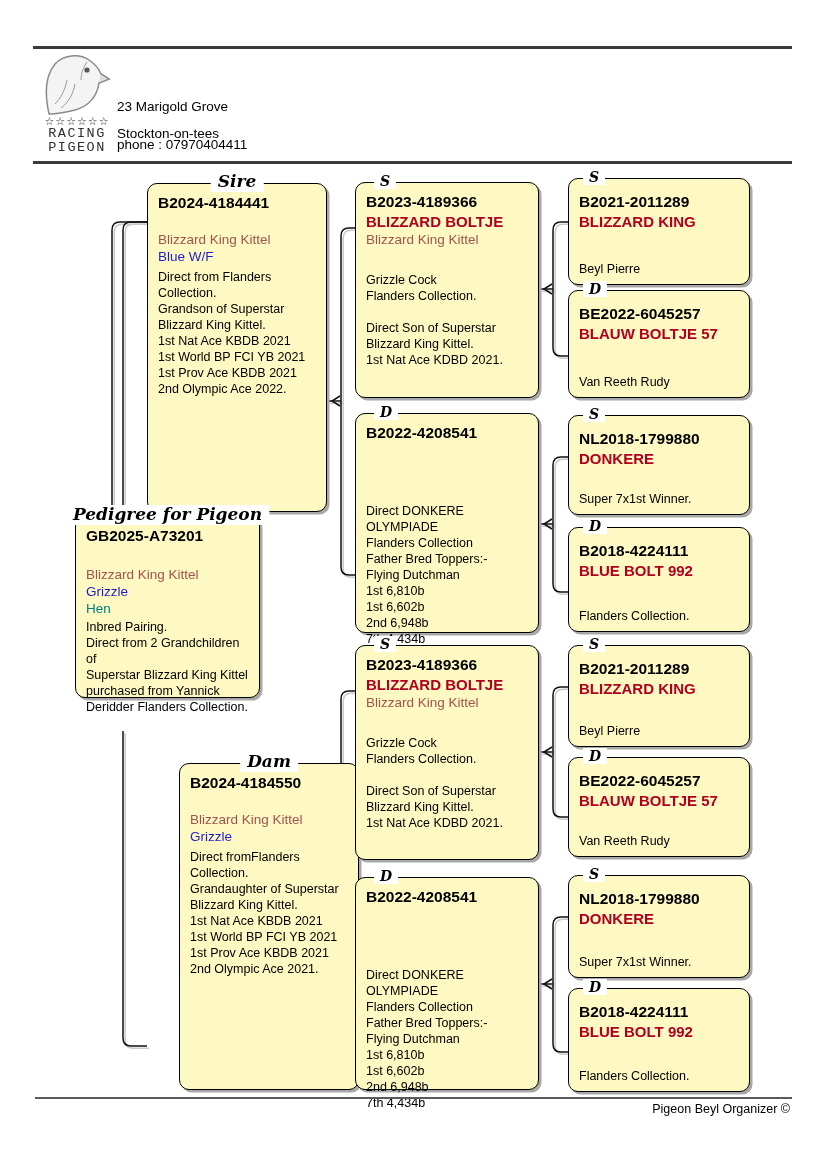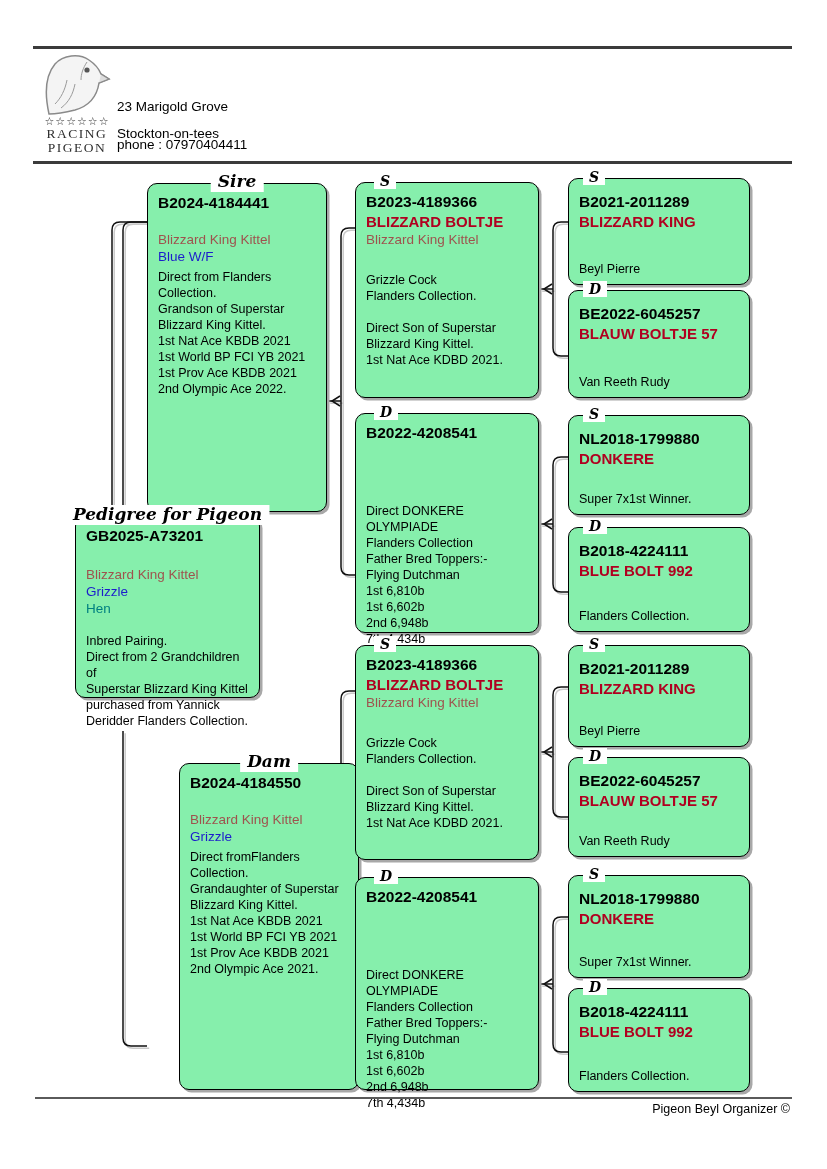--- a/index.html
+++ b/index.html
@@ -2,41 +2,41 @@
 <html style="--name-red: #b00020; --strain-maroon: #9e534e; --detail-blue: #1c1ccc; --sex-teal: #008080;"><head>
 <meta charset="utf-8">
 <style>
   html,body{margin:0;padding:0;background:#fff;}
   #page{position:relative;width:827px;height:1169px;background:#fff;overflow:hidden;
         font-family:"Liberation Sans",sans-serif;color:#000;}
   .rule{position:absolute;background:#3b3b3b;}
   
   #logo{position:absolute;left:40px;top:52px;width:74px;display:flex;flex-direction:column;align-items:center;}
   #logo .stars{font-size:11px;letter-spacing:1px;color:#333;line-height:11px;white-space:nowrap;}
-  #logo .logoword{font-family:Liberation Serif, serif;font-size:13.5px;letter-spacing:1.5px;color:#2f2f2f;line-height:13.5px;}
+  #logo .logoword{font-family:Liberation Mono, monospace;font-size:13.5px;letter-spacing:1.5px;color:#2f2f2f;line-height:13.5px;}
   #kennel-title{position:absolute;left:116px;top:56px;font-size:27px;font-weight:bold;
         border-bottom:2.5px solid #000;padding-bottom:2px;letter-spacing:.5px;}
   .addr{position:absolute;left:117px;font-size:13.5px;line-height:19px;}
   
   #footer-credit{position:absolute;right:37px;top:1102px;font-size:12.5px;}
   
-  .pbox{position:absolute;background:#86efac;border:1.5px solid #000;border-radius:10px;
+  .pbox{position:absolute;background:#fef9c3;border:1.5px solid #000;border-radius:10px;
         box-shadow:2.5px 2.5px 0 #a8a8a8;box-sizing:border-box;padding:9px 9px 6px 10px;}
   .plabel{position:absolute;top:-12px;background:#fff;padding:0 7px;white-space:nowrap;
         font-family:"DejaVu Serif",serif;font-style:italic;font-weight:bold;font-size:17px;line-height:1.15;}
   .plabel.small{font-size:14px;top:-10px;padding:0 6px;}
   .plabel.center{left:50%;transform:translateX(-50%);}
   .ring{font-size:15.5px;font-weight:bold;line-height:20px;}
   .bigname{font-size:15px;font-weight:bold;line-height:19px;color:var(--name-red);min-height:19px;}
   .strain{font-size:13.5px;line-height:17px;color:var(--strain-maroon);min-height:17px;}
   .colorline{font-size:13.5px;line-height:17px;color:var(--detail-blue);}
   .sexline{font-size:13.5px;line-height:17px;color:var(--sex-teal);}
   .notes{font-size:12.5px;line-height:16px;white-space:pre-line;}
   .gap18{margin-top:18px;} .gap20{margin-top:20px;}
-  .mt4{margin-top:4px;} .mt2{margin-top:16px;} .mt24{margin-top:24px;}
+  .mt4{margin-top:4px;} .mt2{margin-top:2px;} .mt24{margin-top:24px;}
   .bottomline{position:absolute;left:10px;bottom:7px;font-size:12.5px;line-height:15px;}
   #connectors{position:absolute;left:0;top:0;}
 </style>
 </head>
 <body>
 
 <div id="page">
 
   <div class="rule" style="left:33px;top:46px;width:759px;height:2.5px;"></div>
   <div class="rule" style="left:33px;top:161px;width:759px;height:2.5px;"></div>

